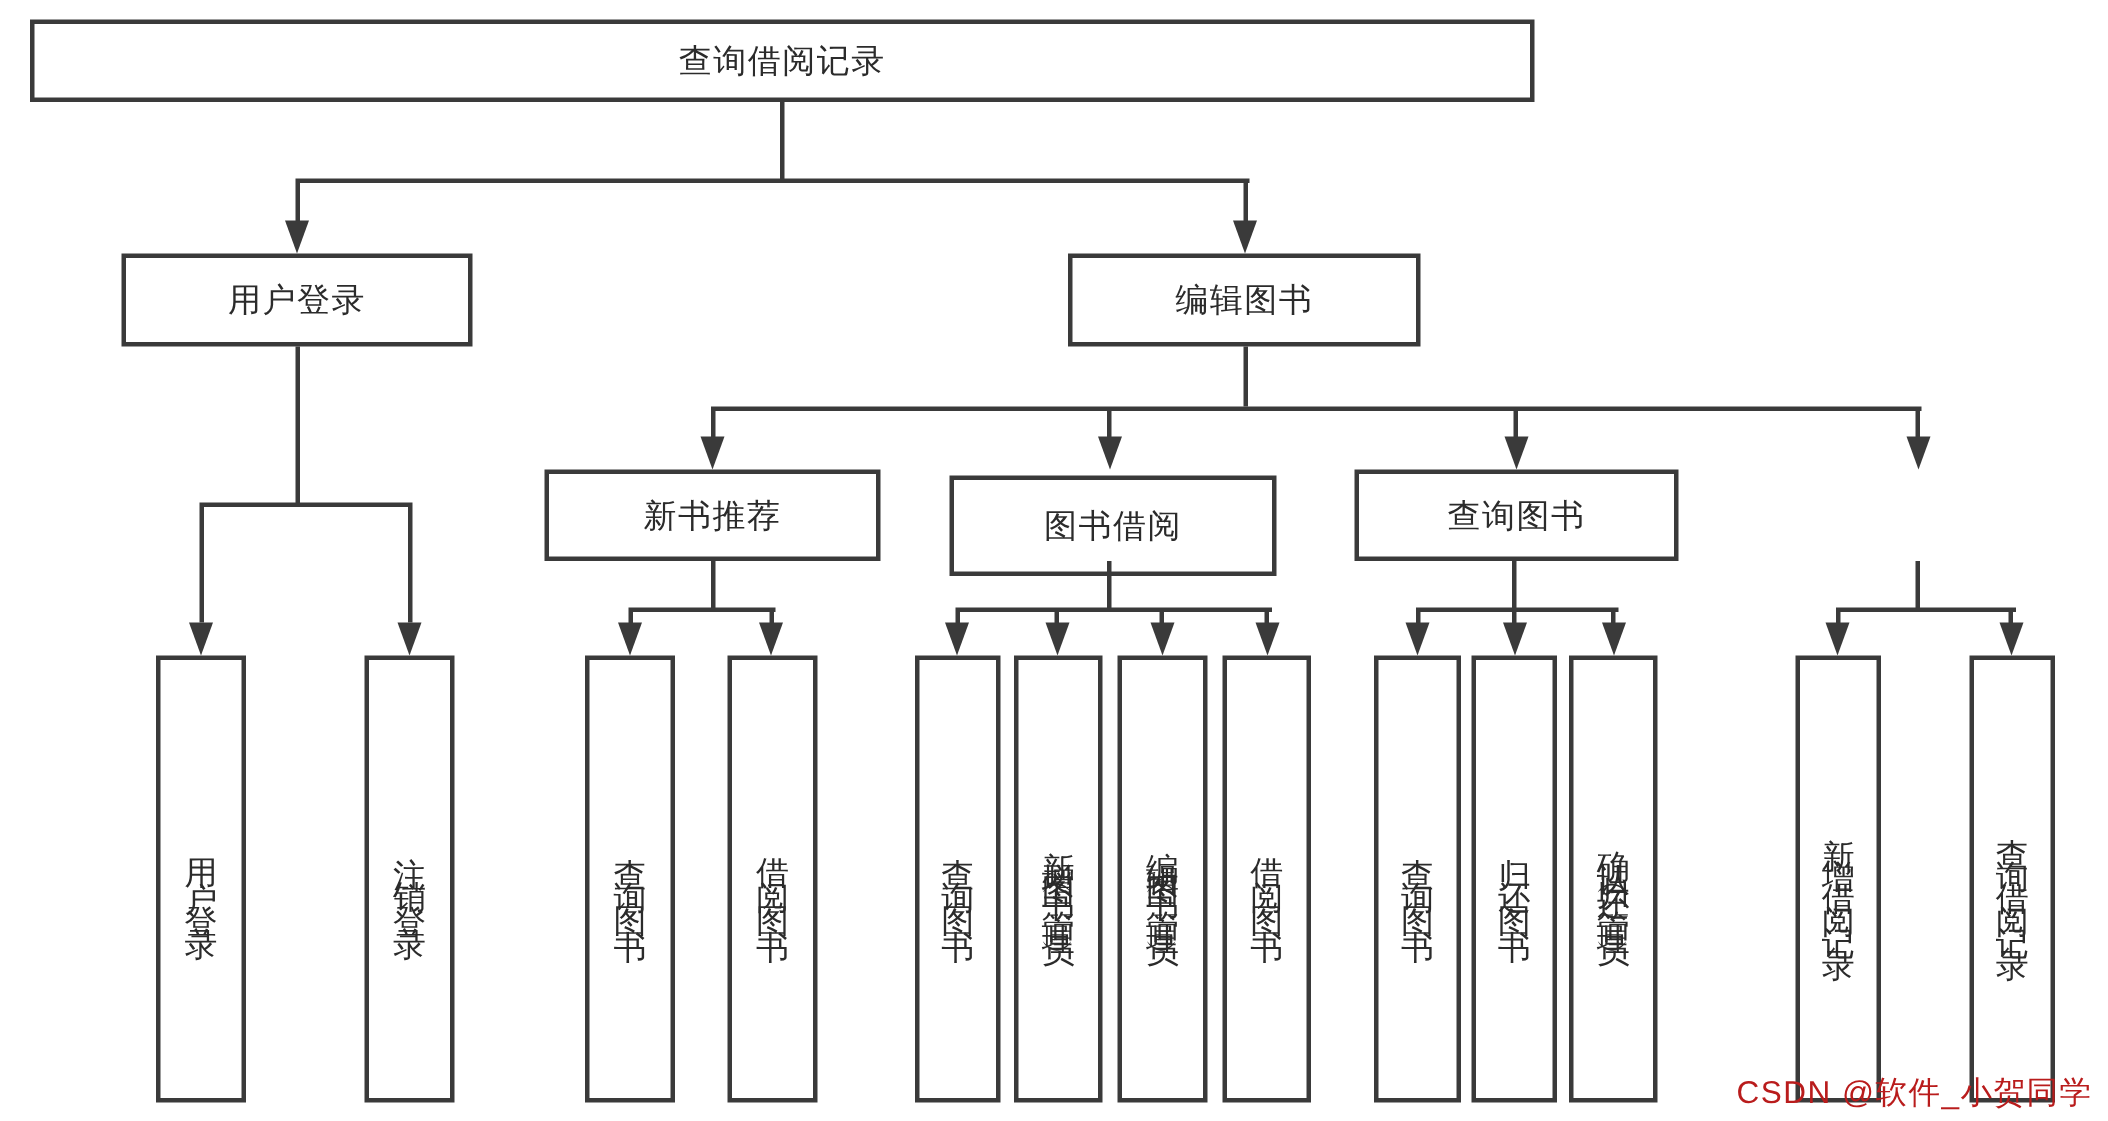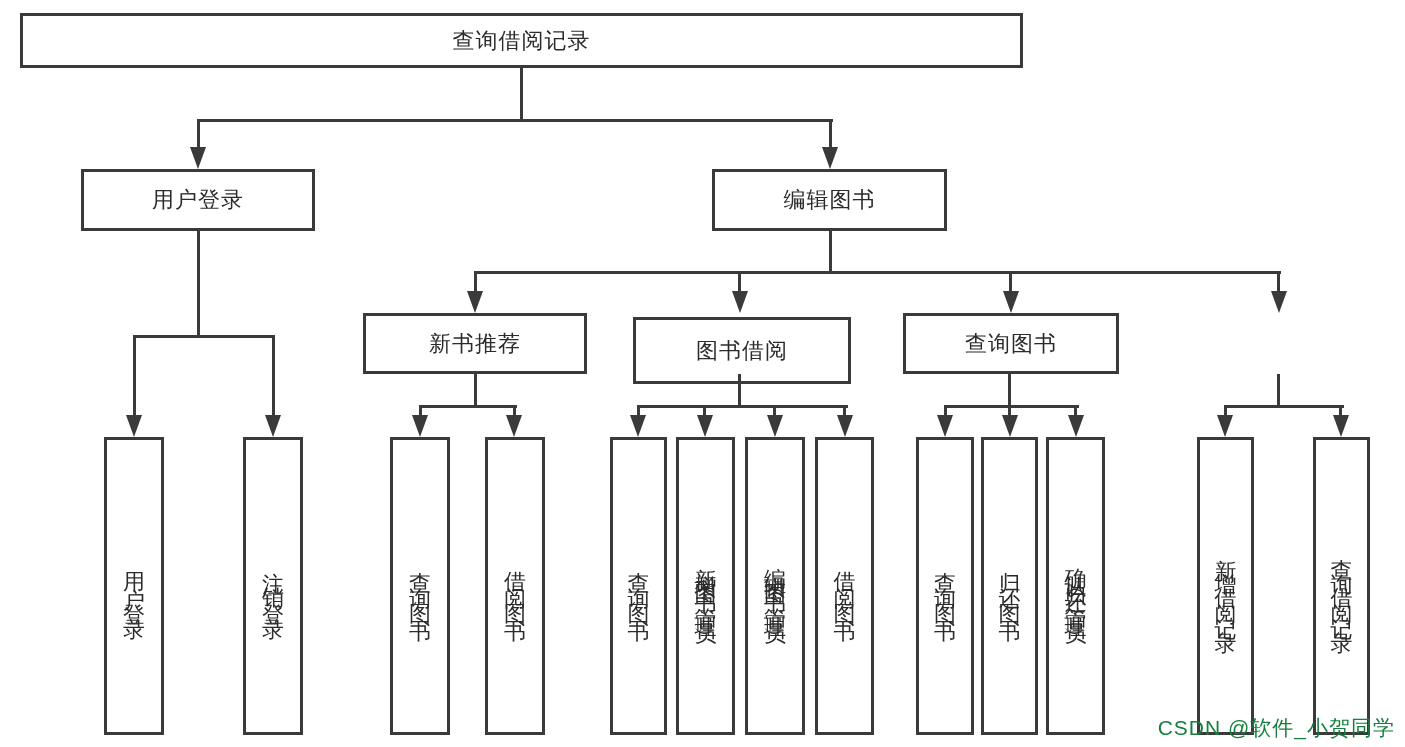--- a/index.html
+++ b/index.html
@@ -126,21 +126,21 @@
     <span class="vlabel ls-t">确认归还（管理员）</span>
   </div>
 
   <div class="leaf" style="left:1197px; top:437px; width:57px; height:298px;">
     <span class="vlabel ls-m">新增借阅记录</span>
   </div>
   <div class="leaf" style="left:1313px; top:437px; width:57px; height:298px;">
     <span class="vlabel ls-m">查询借阅记录</span>
   </div>
 
-  <div id="watermark" style="color: #15803d;">CSDN @软件_小贺同学</div>
+  <div id="watermark" style="color: #b91c1c;">CSDN @软件_小贺同学</div>
 <div class="cline" style="left: 520px; top: 68px; width: 3px; height: 52px; background: rgb(58, 58, 58);"></div>
     <div class="cline" style="left: 197px; top: 119px; width: 636px; height: 3px; background: rgb(58, 58, 58);"></div>
     <div class="cline" style="left: 197px; top: 122px; width: 3px; height: 27px; background: rgb(58, 58, 58);"></div>
     <div class="cline" style="left: 829px; top: 122px; width: 3px; height: 27px; background: rgb(58, 58, 58);"></div>
     <div class="cline" style="left: 197px; top: 231px; width: 3px; height: 105px; background: rgb(58, 58, 58);"></div>
     <div class="cline" style="left: 133px; top: 335px; width: 142px; height: 3px; background: rgb(58, 58, 58);"></div>
     <div class="cline" style="left: 133px; top: 338px; width: 3px; height: 77px; background: rgb(58, 58, 58);"></div>
     <div class="cline" style="left: 272px; top: 338px; width: 3px; height: 77px; background: rgb(58, 58, 58);"></div>
     <div class="cline" style="left: 829px; top: 231px; width: 3px; height: 40px; background: rgb(58, 58, 58);"></div>
     <div class="cline" style="left: 474px; top: 271px; width: 807px; height: 3px; background: rgb(58, 58, 58);"></div>

